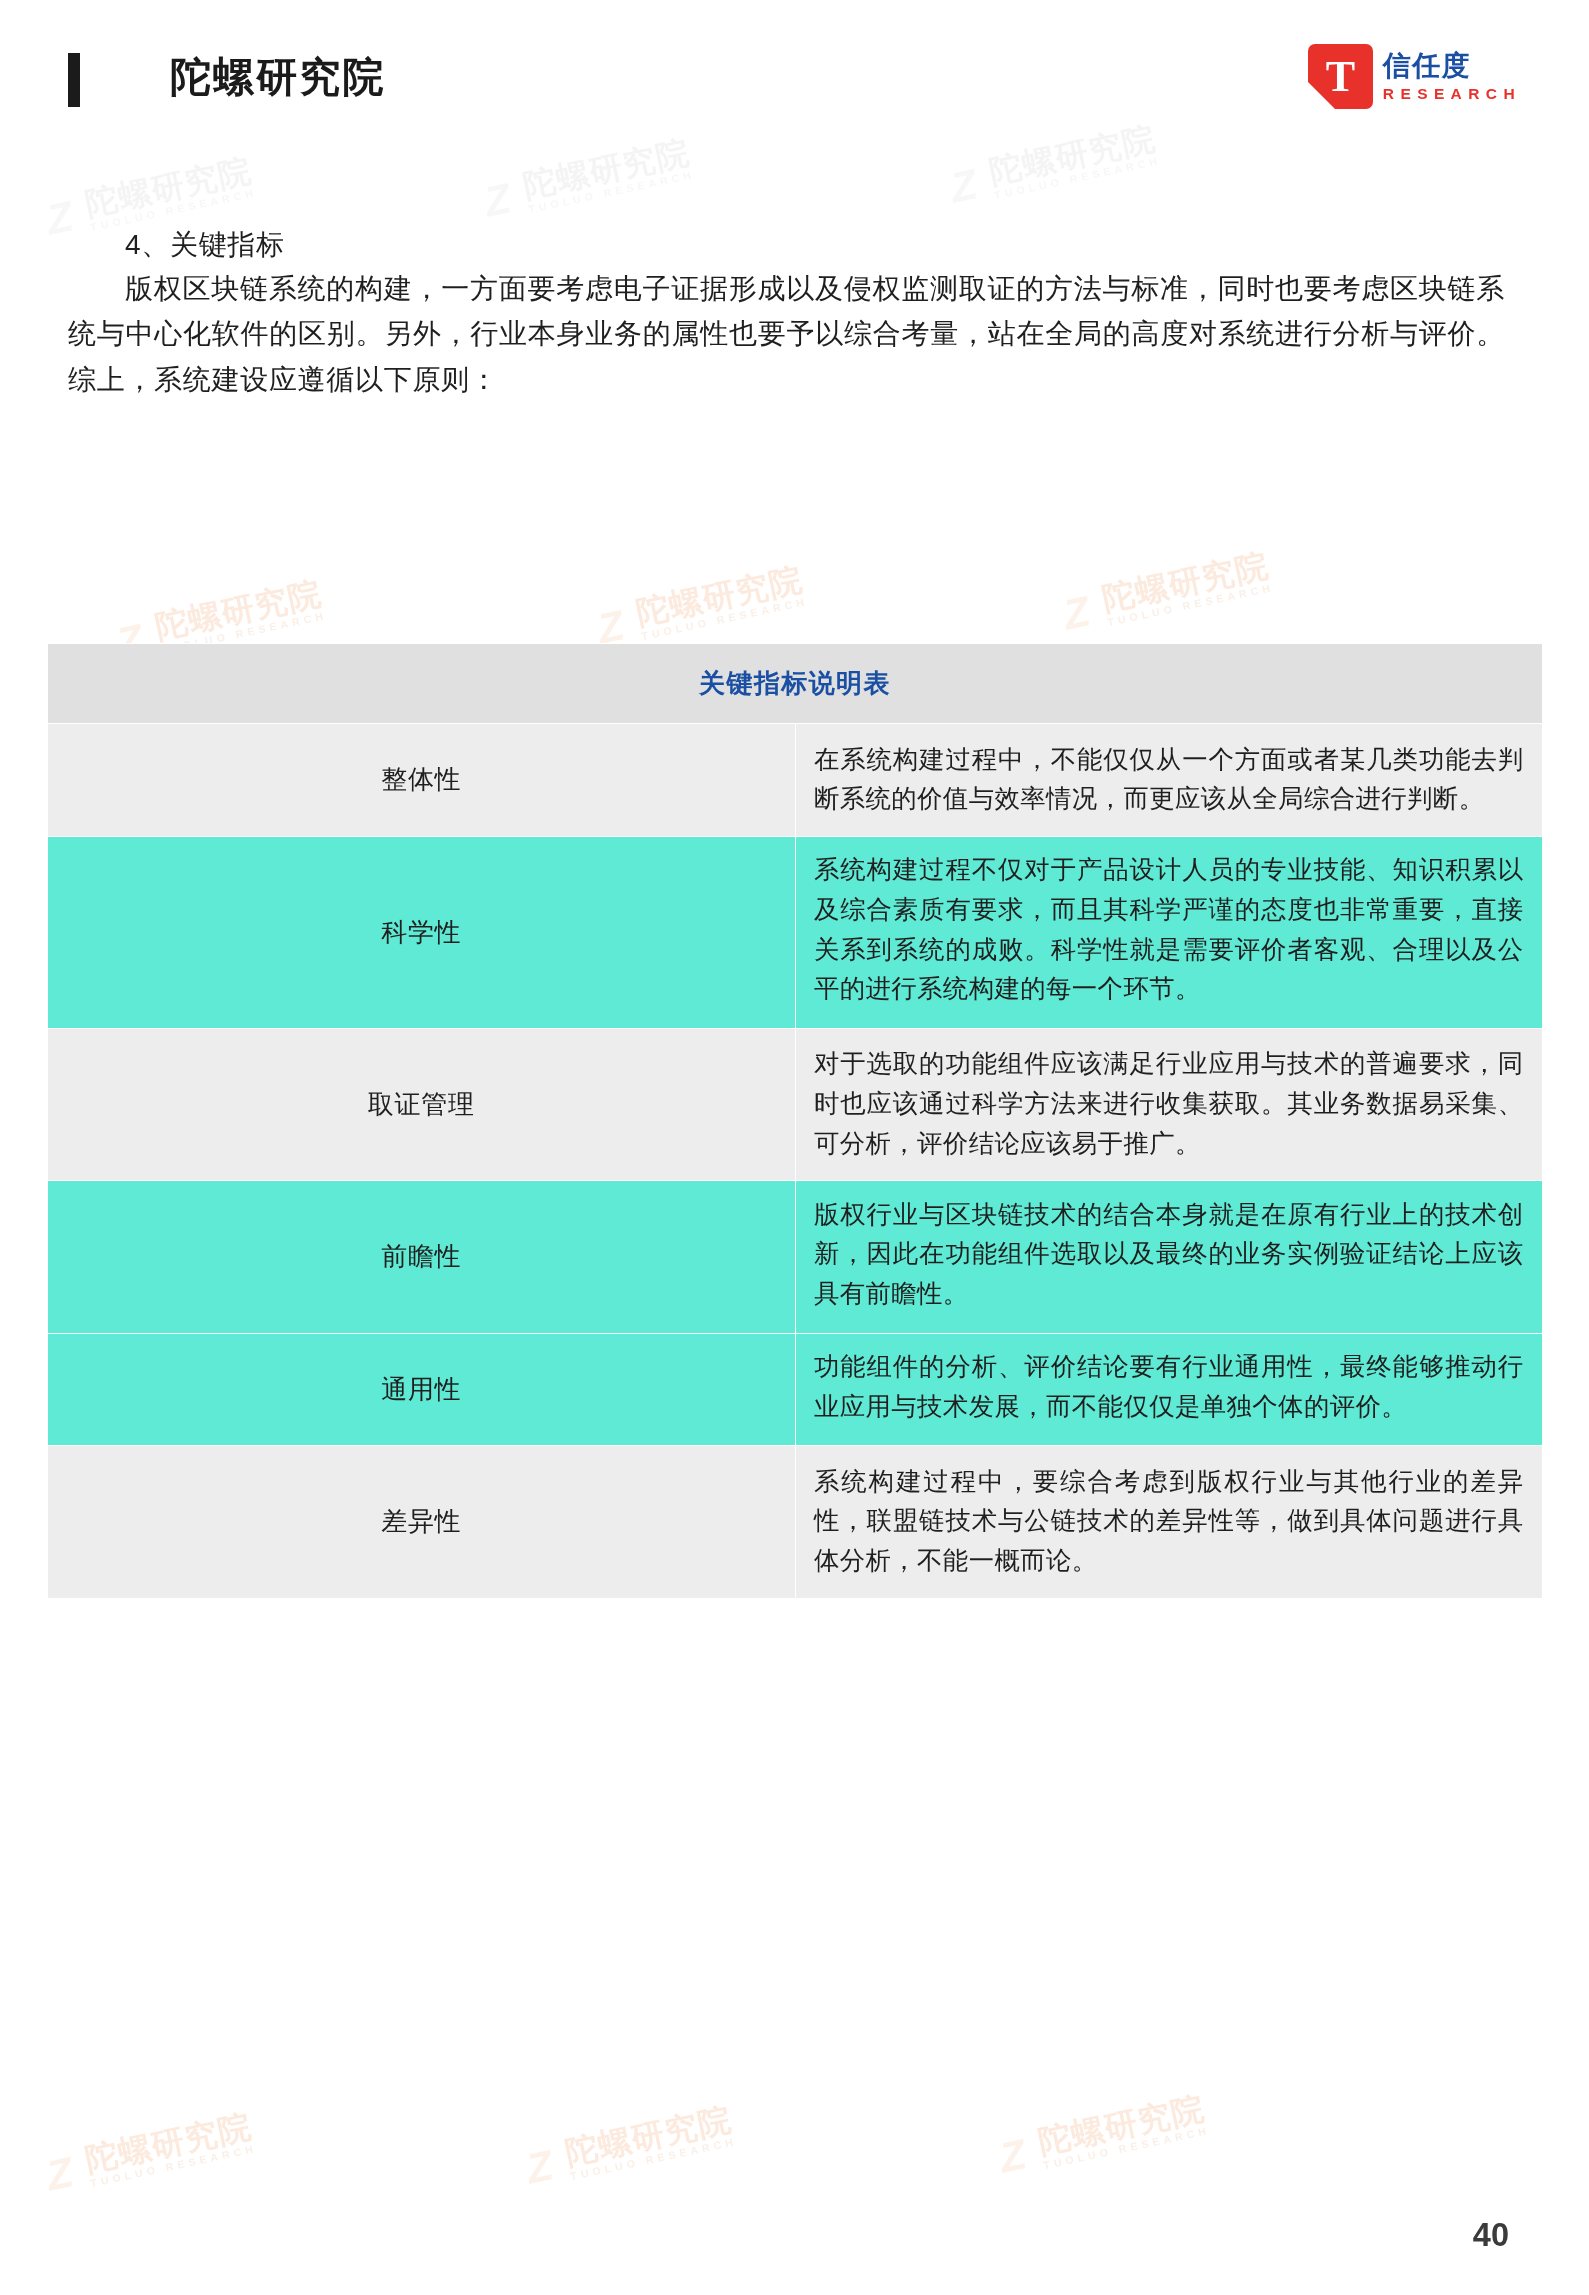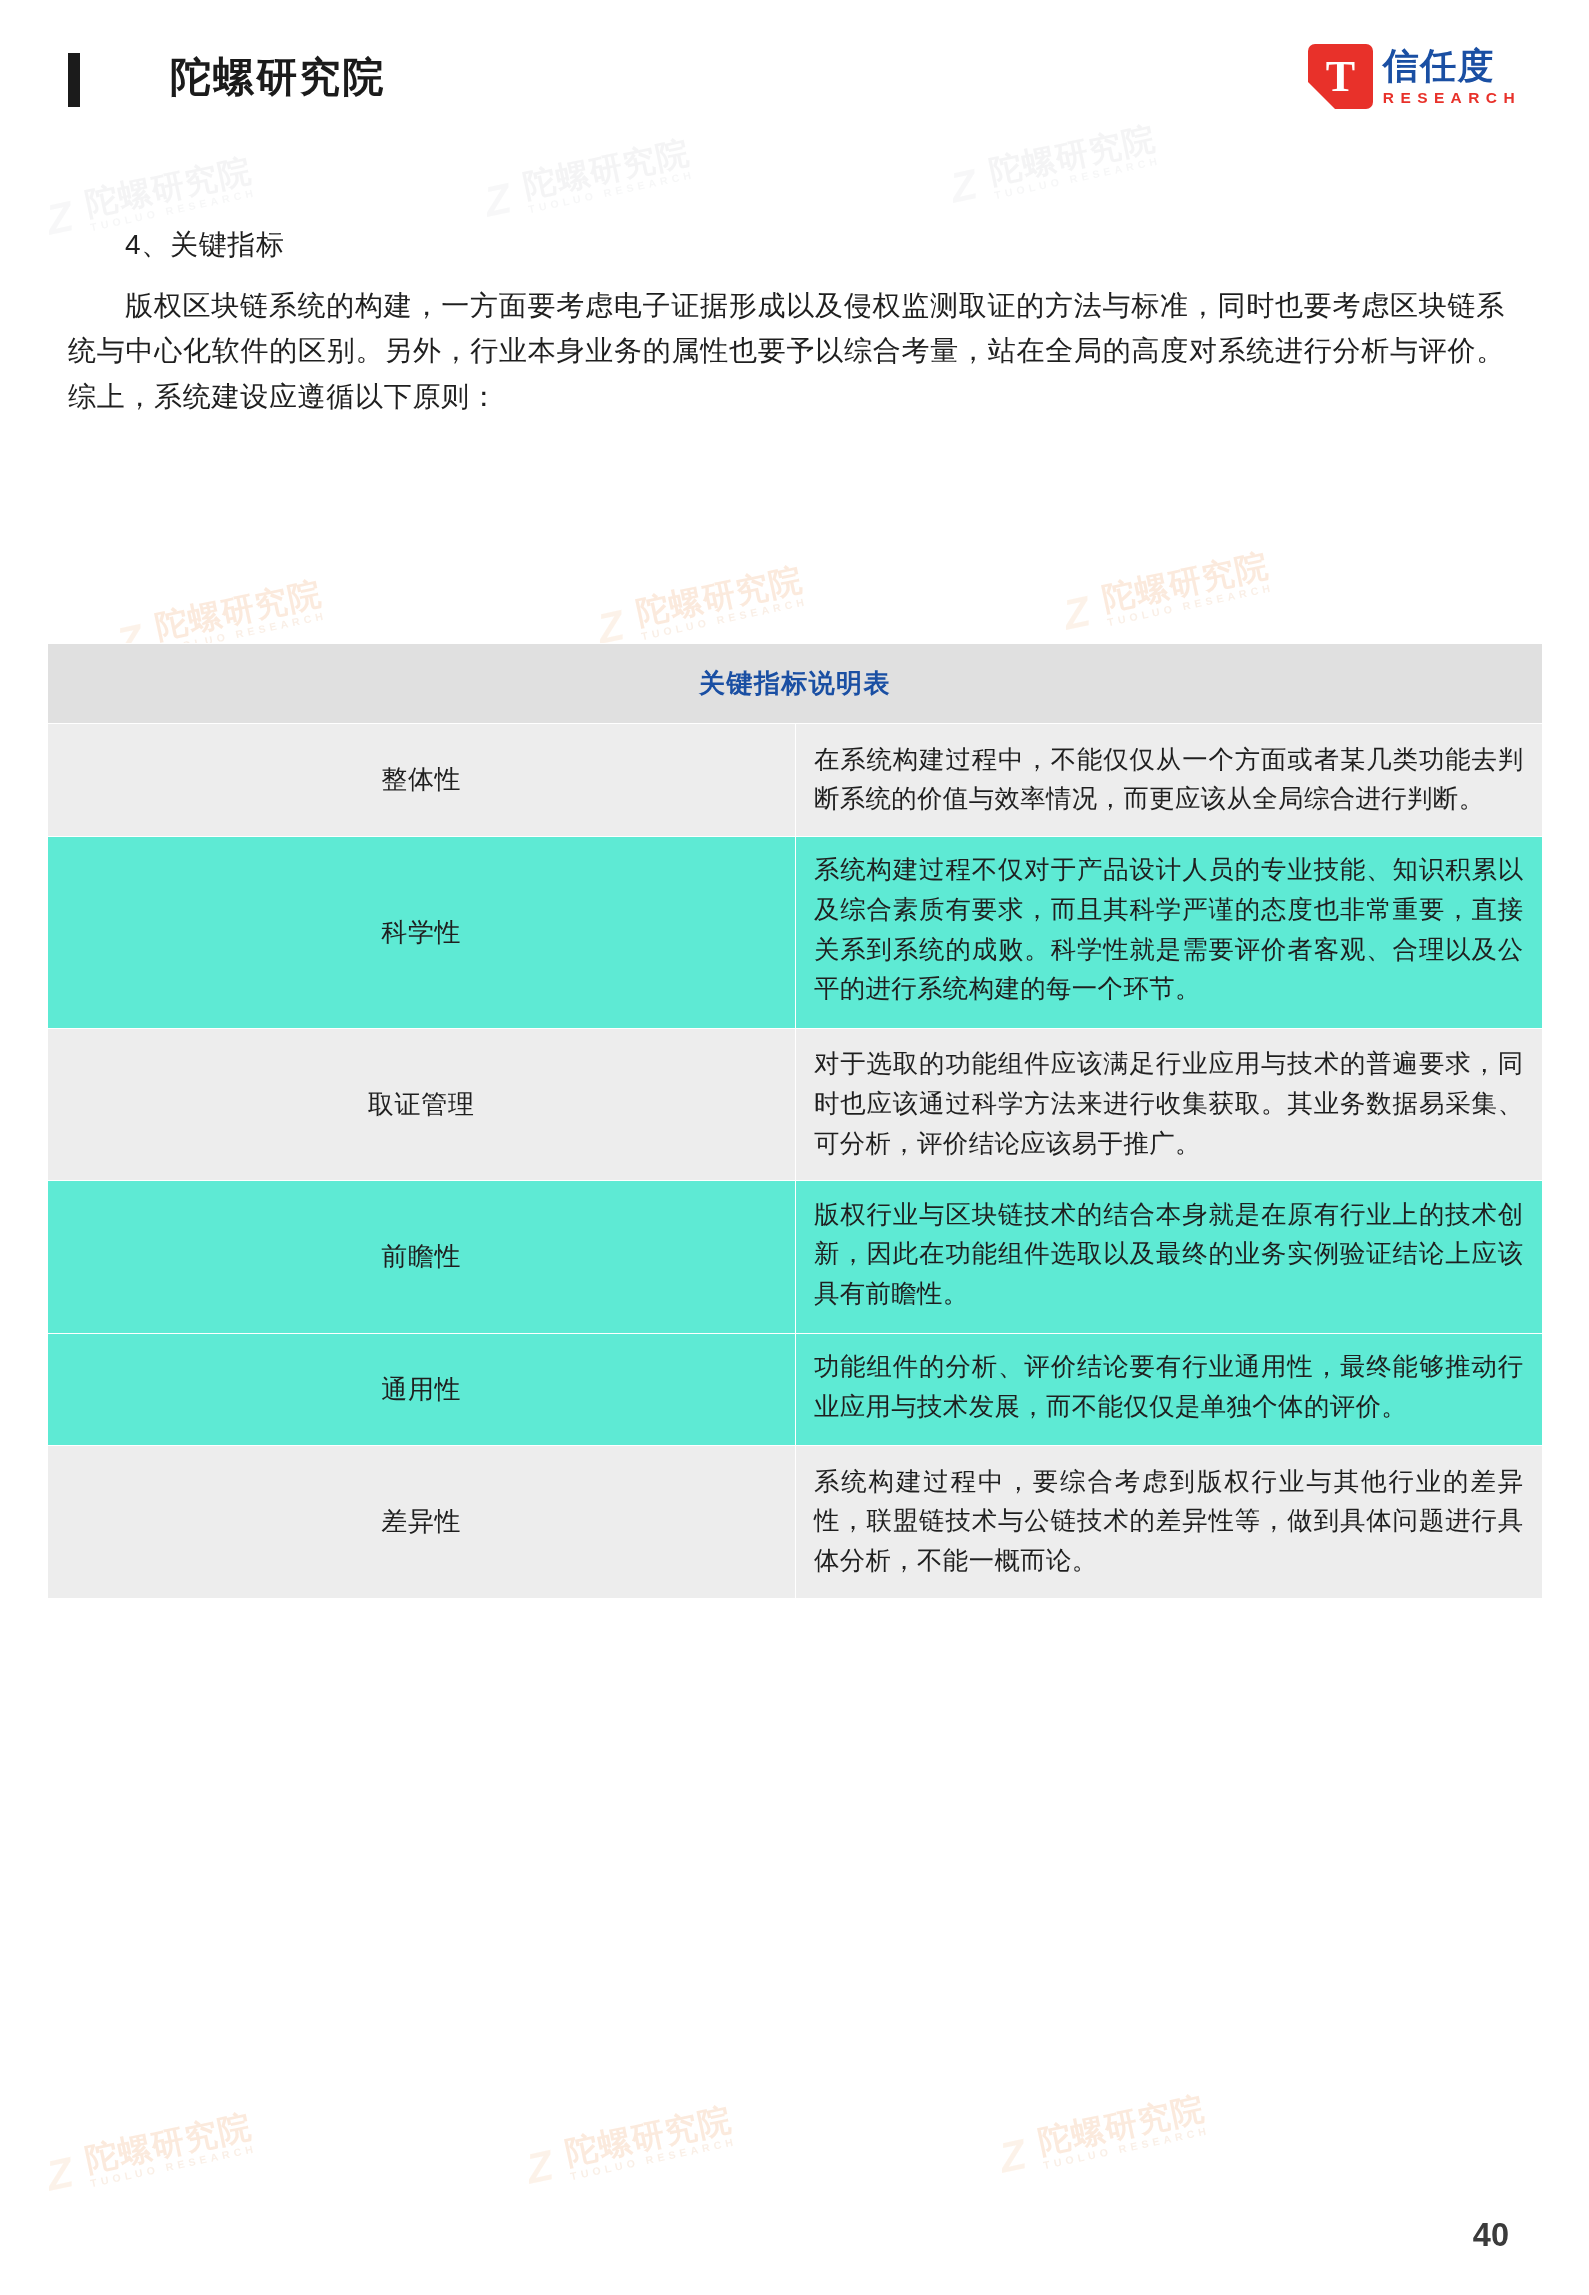--- a/index.html
+++ b/index.html
@@ -115,21 +115,21 @@
     position: absolute;
     left: 0;
     bottom: 0;
     width: 0;
     height: 0;
     border-left: 27px solid #ffffff;
     border-top: 27px solid transparent;
   }
   .logo-text { line-height: 1; }
   .logo-cn {
-    font-size: 36px;
+    font-size: 28px;
     font-weight: bold;
     color: #1a4fa3;
     letter-spacing: 1.4px;
   }
   .logo-en {
     font-size: 15.5px;
     color: #e8312a;
     letter-spacing: 6.4px;
     margin-top: 5.7px;
     font-weight: bold;
@@ -139,21 +139,21 @@
   .content {
     position: absolute;
     left: 68px;
     right: 68px;
     top: 226px;
   }
   .section-title {
     font-size: 28px;
     color: #1f1f1f;
     margin-left: 57px;
-    margin-bottom: 19px;
+    margin-bottom: 2px;
     letter-spacing: 0.7px;
   }
   .para {
     font-size: 28px;
     line-height: 1.62;
     text-align: justify;
     text-indent: 57px;
     color: #1f1f1f;
     letter-spacing: 0.7px;
     margin: 0 16px 24px 0;

